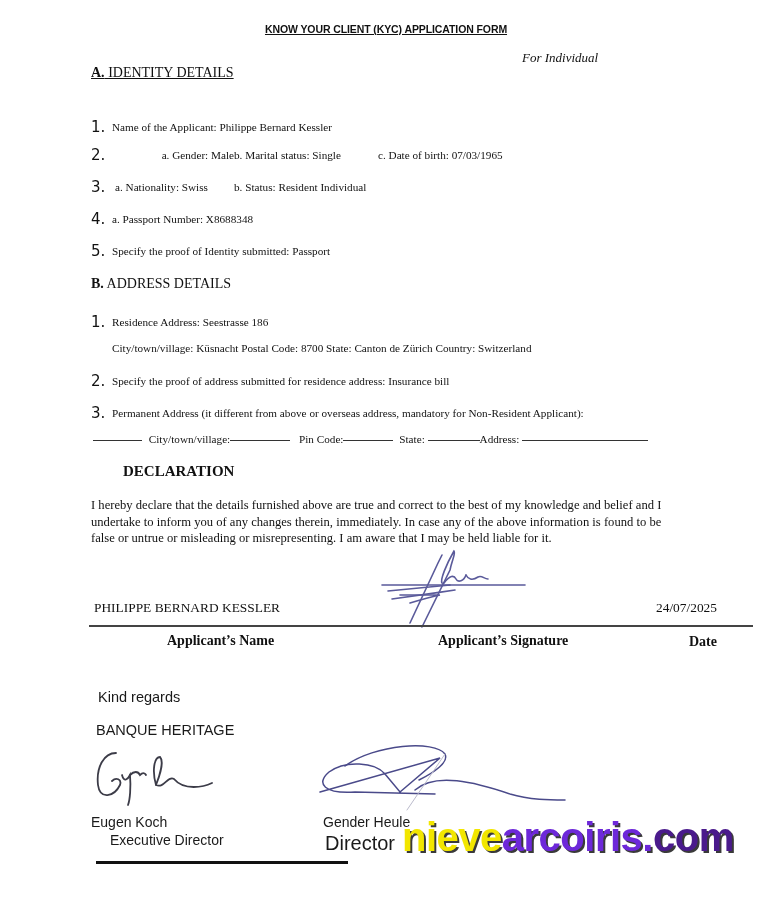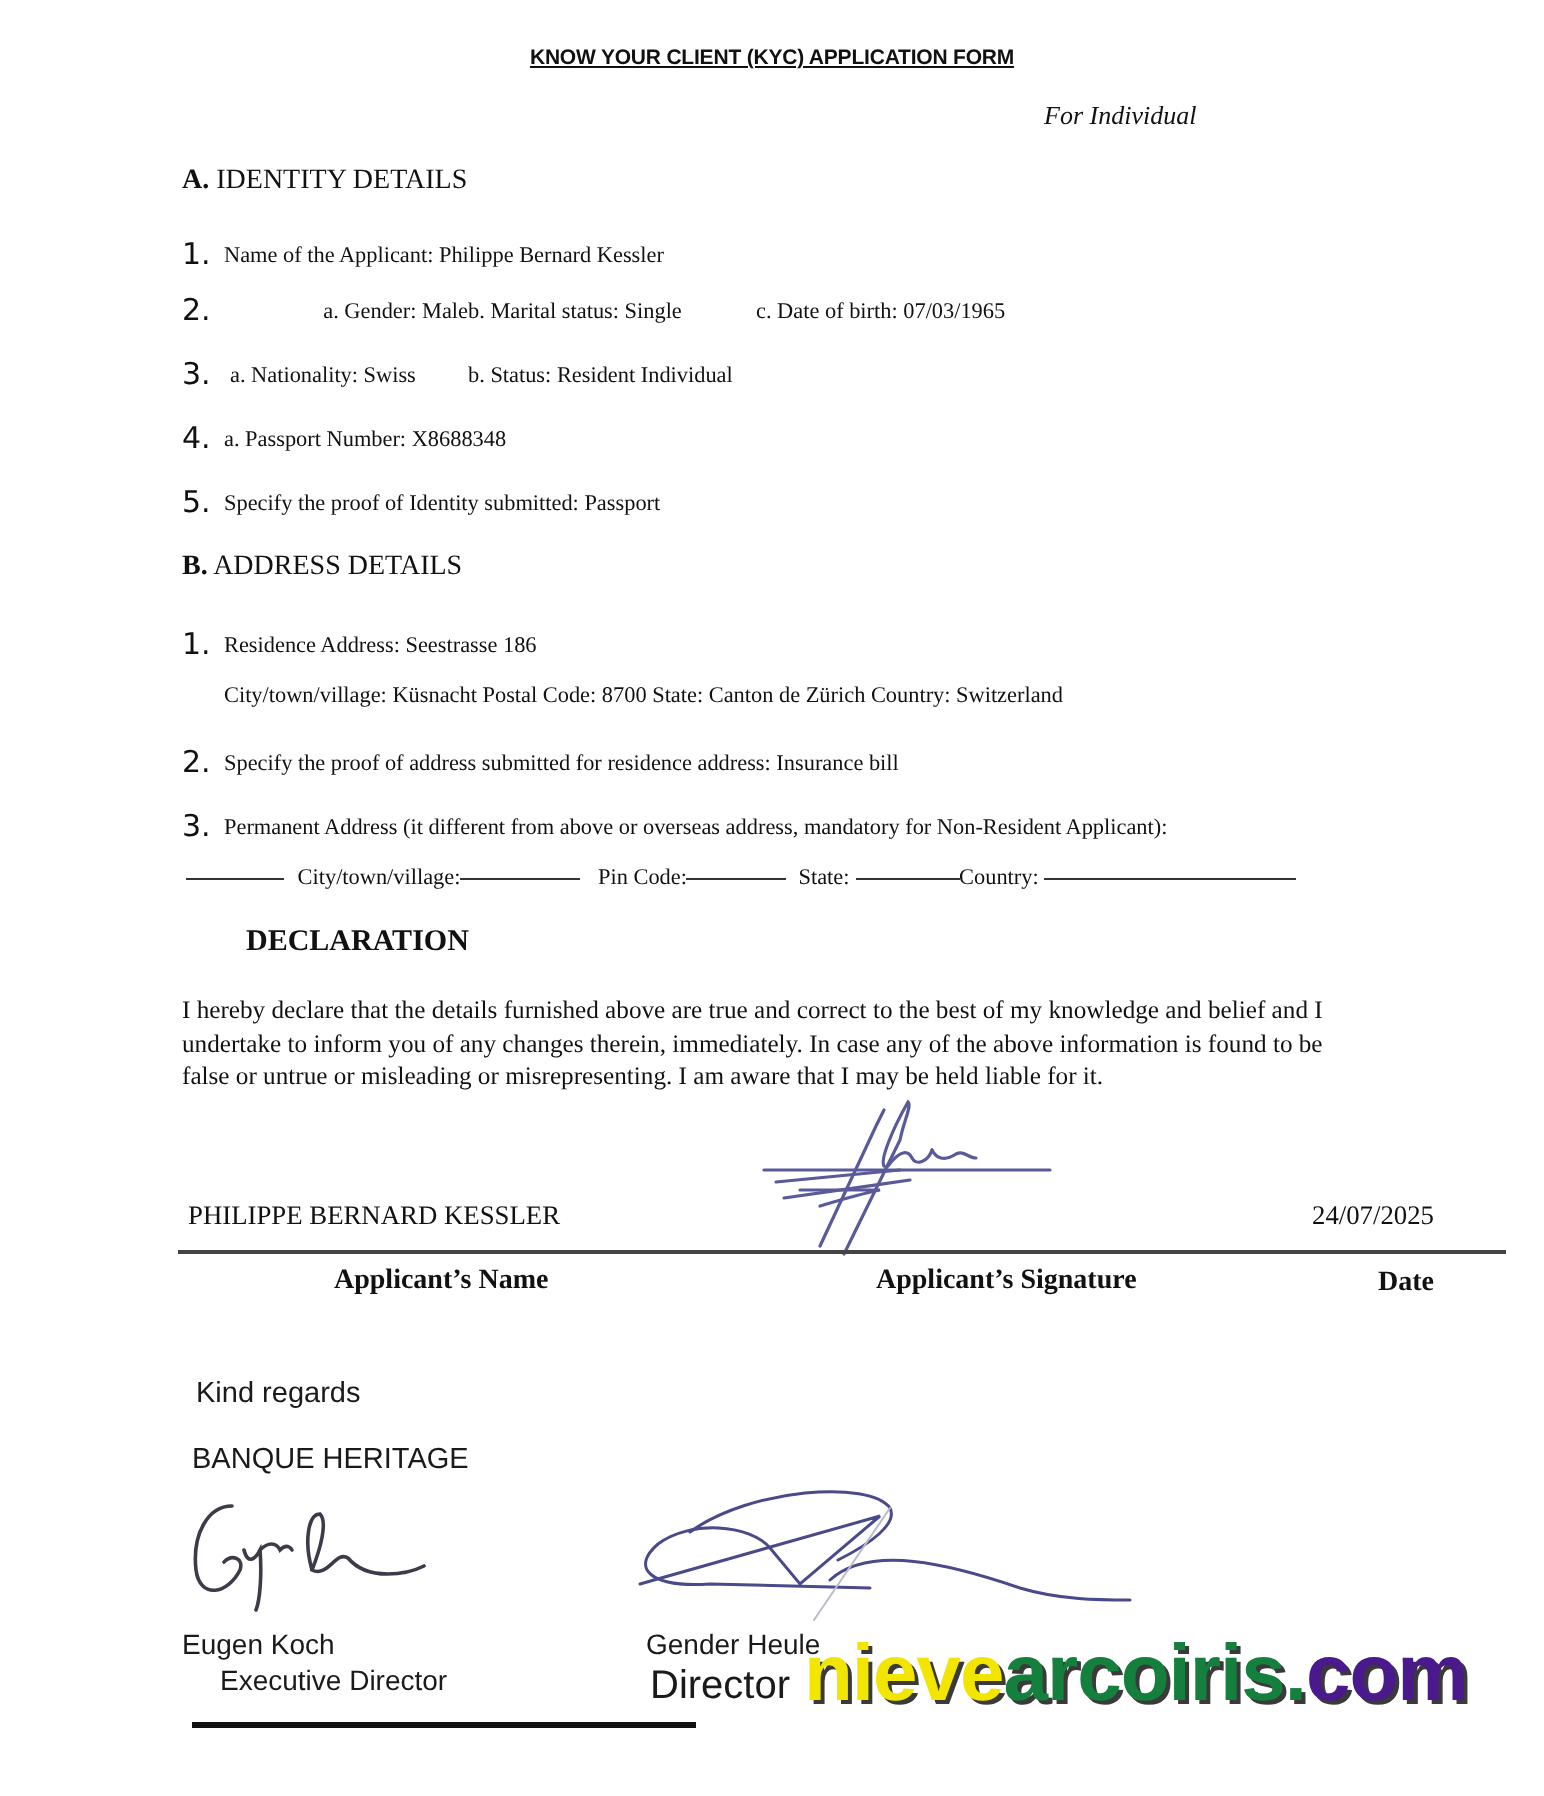--- a/index.html
+++ b/index.html
@@ -23,21 +23,21 @@
   .watermark { left: 402px; top: 815px; font-family: "Liberation Sans", sans-serif; font-weight: bold; font-size: 40px; letter-spacing: -0.5px; text-shadow: 2px 2px 0 #3a3a3a; }
   .bottom-rule { left: 96px; top: 861px; width: 252px; height: 3px; background: #111; }
   svg { position: absolute; overflow: visible; }
 </style>
 </head>
 <body>
 
 <div class="abs title">KNOW YOUR CLIENT (KYC) APPLICATION FORM</div>
 <div class="abs subtitle">For Individual</div>
 
-<div class="abs section-head" style="left:91px; top:83px;">
+<div class="abs section-head" style="left:91px; top:65px;text-decoration:underline;">
   <b>A.</b><span> IDENTITY DETAILS</span>
 </div>
 
 <div class="abs row" style="left:91px; top:118px;">
   <span class="num">1.</span><span>Name of the Applicant: Philippe Bernard Kessler</span>
 </div>
 
 <div class="abs row" style="left:91px; top:146px;">
   <span class="num">2.</span><span class="gap" style="width:122px;text-align:right;">a. Gender: Male</span><span class="gap" style="width:144px;">b. Marital status: Single</span><span>c. Date of birth: 07/03/1965</span>
 </div>
@@ -69,21 +69,21 @@
 
 <div class="abs row" style="left:91px; top:404px;">
   <span class="num">3.</span><span>Permanent Address (it different from above or overseas address, mandatory for Non-Resident Applicant):</span>
 </div>
 
 <div class="abs row" style="left:93px; top:433px;">
   <span class="line" style="width:49px;"></span>
   <span style="margin-left:4px;">City/town/village:</span><span class="line" style="width:60px;"></span>
   <span style="margin-left:6px;">Pin Code:</span><span class="line" style="width:50px;"></span>
   <span style="margin-left:3px;">State:</span>
-  <span class="line" style="width:52px;"></span><span>Country:</span>
+  <span class="line" style="width:52px;"></span><span>Address:</span>
   <span class="line" style="width:126px;"></span>
 </div>
 
 <div class="abs decl-head">DECLARATION</div>
 <div class="abs decl-body">I hereby declare that the details furnished above are true and correct to the best of my knowledge and belief and I undertake to inform you of any changes therein, immediately. In case any of the above information is found to be false or untrue or misleading or misrepresenting. I am aware that I may be held liable for it.</div>
 
 <svg style="left:380px; top:545px;" width="150" height="85" viewBox="0 0 150 85">
   <g fill="none" stroke="#5a5a9a" stroke-width="1.6" stroke-linecap="round">
     <path d="M2 40 L145 40"></path>
     <path d="M8 46 C30 44 50 42 70 40"></path>
@@ -124,14 +124,14 @@
 </svg>
 
 <div class="abs sans" style="left:91px; top:814px; font-size:14px;">Eugen Koch</div>
 <div class="abs sans" style="left:91px; top:832px; font-size:14px;margin-left:19px;">Executive Director</div>
 <div class="abs sans" style="left:323px; top:814px; font-size:14px;">Gender Heule</div>
 <div class="abs sans" style="left:325px; top:832px; font-size:20px;">Director</div>
 
 <div class="abs bottom-rule"></div>
 
 <div class="abs watermark">
-  <span style="color:#f2e600;">nieve</span><span style="color:#15803d;">arcoiris.</span><span style="color:#4a1a8c;">com</span>
+  <span style="color:#f2e600;">nieve</span><span style="color:#6d28d9;">arcoiris.</span><span style="color:#4a1a8c;">com</span>
 </div>
 
 </body></html>

